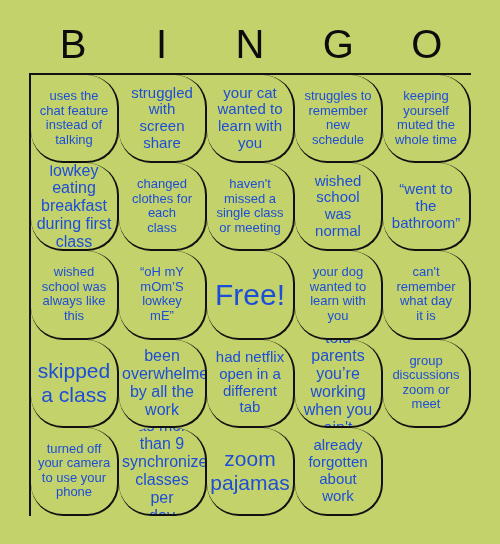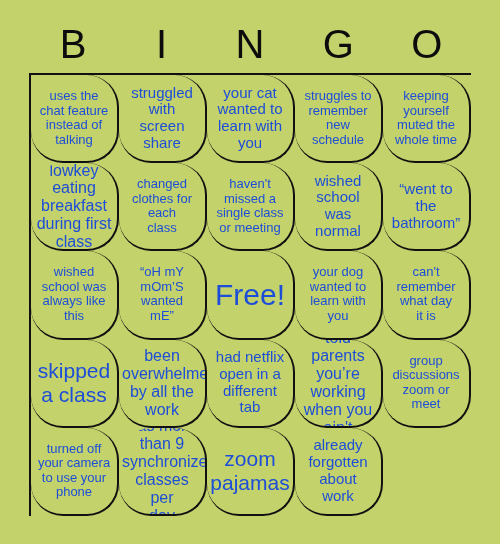--- a/index.html
+++ b/index.html
@@ -151,21 +151,21 @@
       </div>
       <div class="cell sz-s">
         <span class="cell-text">wished
 school was
 always like
 this</span>
       </div>
       <div class="cell sz-s">
         <span class="cell-text">“oH mY
 mOm’S
-wanted
+lowkey
 mE”</span>
       </div>
       <div class="cell sz-xl">
         <span class="cell-text">Free!</span>
       </div>
       <div class="cell sz-s">
         <span class="cell-text">your dog
 wanted to
 learn with
 you</span>

